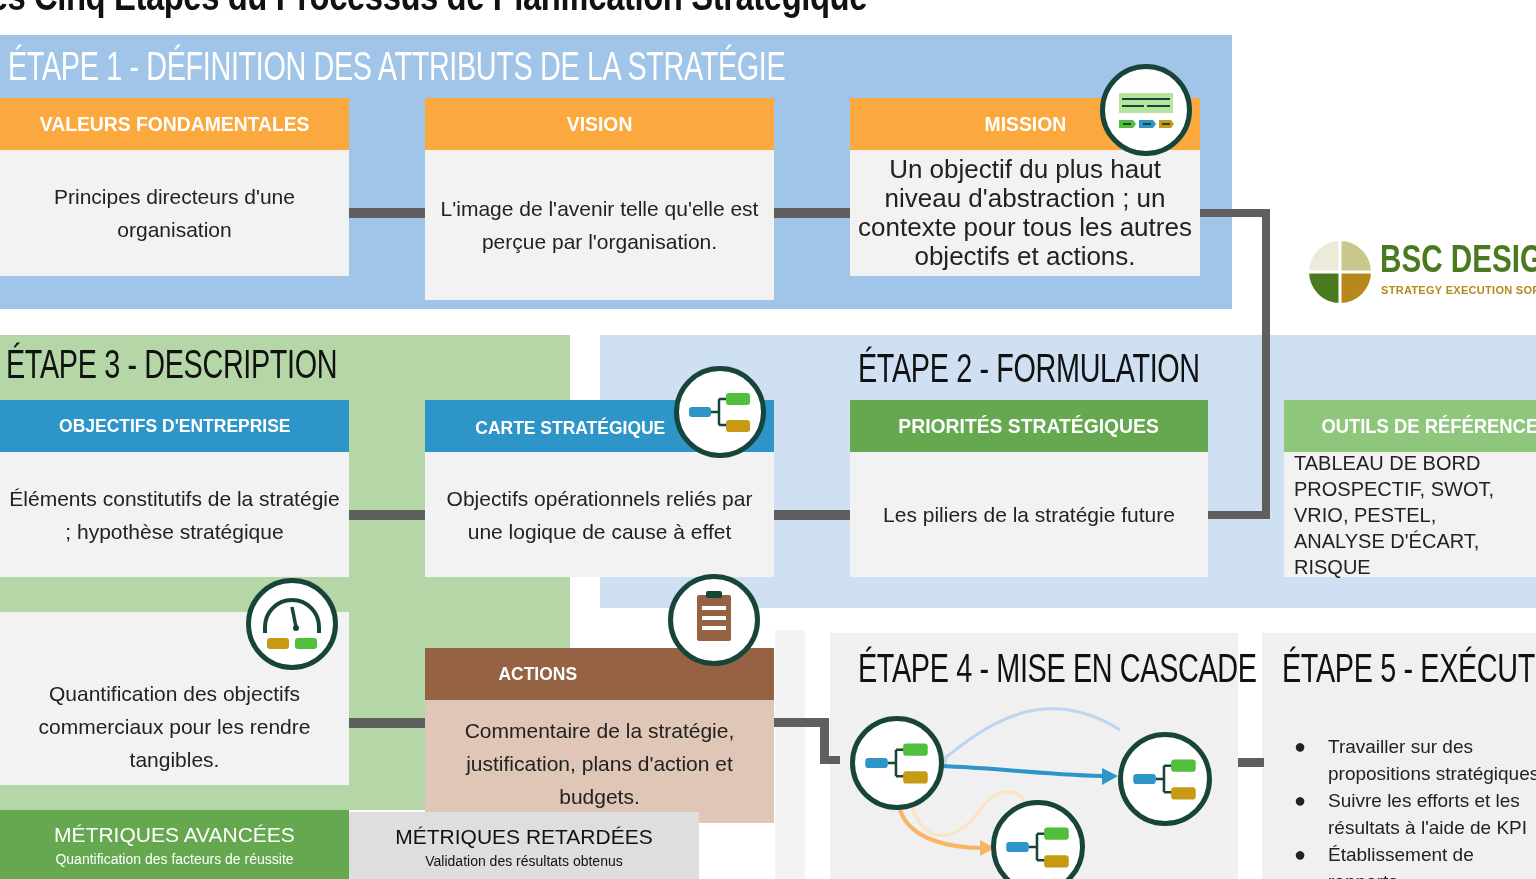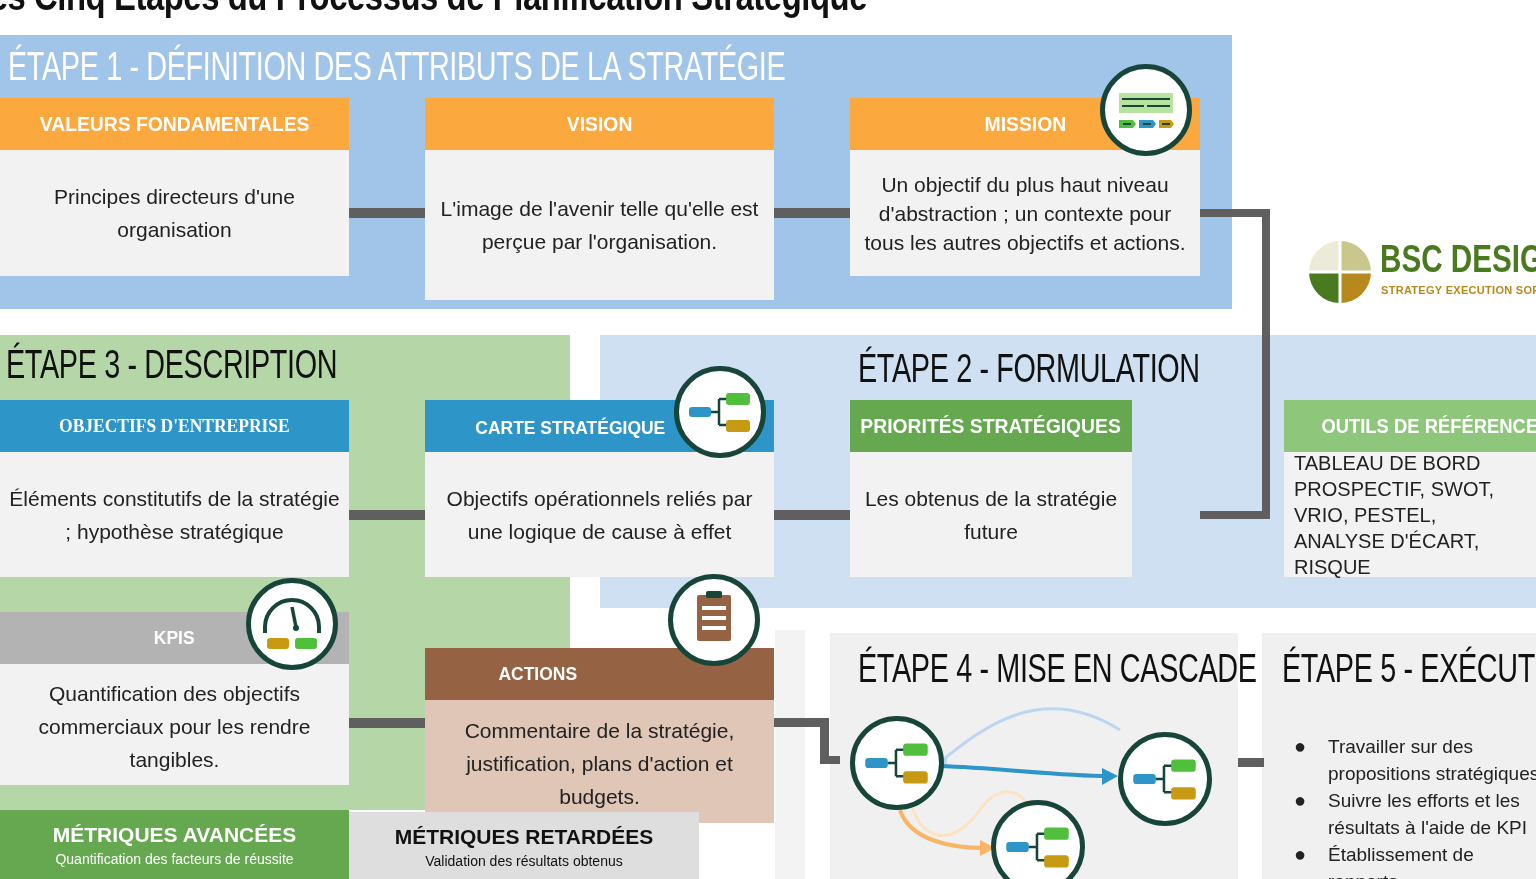--- a/index.html
+++ b/index.html
@@ -16,37 +16,37 @@
   .zone-step5 { left: 1262px; top: 633px; width: 274px; height: 246px; background: #f0f0f0; }
   .zone-white-gap { left: 775px; top: 630px; width: 30px; height: 249px; background: #f3f3f3; }
 
   .step-title { font-size: 40px; color: #111; white-space: nowrap; transform: scaleX(0.72); transform-origin: left top; font-weight: normal; letter-spacing: -0.5px; }
   .step-title.light { color: #ffffff; }
 
   .card { position: absolute; background: #f2f2f2; }
   .card-head { position: absolute; left: 0; top: 0; width: 100%; height: 52px; color: #fff; font-weight: bold; font-size: 21px; display: flex; align-items: center; justify-content: center; white-space: nowrap; }
   .card-head span { display: inline-block; transform: scaleX(0.92); }
   .card-body { position: absolute; left: 0; top: 52px; width: 100%; bottom: 0; display: flex; align-items: center; justify-content: center; text-align: center; font-size: 21px; line-height: 33px; color: #222; padding: 0 8px; }
-  .card-body.small { font-size: 21px; line-height: 29px; }
+  .card-body.small { font-size: 26px; line-height: 29px; }
   .card-body.left { justify-content: flex-start; text-align: left; font-size: 20px; line-height: 26px; padding-left: 10px; }
 
   .orange { background: #fba83e; }
   .blue { background: #2e95c8; }
   .green { background: #65a84f; }
   .lgreen { background: #8ec67c; }
   .gray { background: #b3b3b3; }
   .brown { background: #956343; }
 
   .conn { position: absolute; background: #5f5f5f; }
 
   .icon-circle { position: absolute; width: 92px; height: 92px; border-radius: 50%; background: #fff; border: 5px solid #17453a; overflow: hidden; }
   .icon-circle svg { width: 100%; height: 100%; display: block; }
 
   .metric { position: absolute; height: 69px; display: flex; flex-direction: column; align-items: center; justify-content: center; }
-  .metric .t { font-weight: bold; font-size: 21px; }
+  .metric .t { font-weight: normal; font-size: 21px; }
   .metric .s { font-size: 14px; margin-top: 4px; }
   .metric.adv { background: #65a84f; color: #fff; }
   .metric.ret { background: #dedede; color: #111; }
 
   .bullets { list-style: none; font-size: 19px; line-height: 27px; color: #222; }
   .bullets li { position: relative; padding-left: 0; }
   .bullets li .dot { position: absolute; left: -34px; top: 0; font-size: 20px; }
 
   .logo-text { font-size: 38px; font-weight: bold; color: #4a7a1f; white-space: nowrap; transform: scaleX(0.78); transform-origin: left top; }
   .logo-sub { font-size: 11px; font-weight: bold; color: #b7891d; white-space: nowrap; letter-spacing: 0.3px; }
@@ -122,44 +122,41 @@
     <path d="M32 32 L1 32 A31 31 0 0 0 32 63 Z" fill="#4a7a1f"></path>
     <path d="M32 32 L32 63 A31 31 0 0 0 63 32 Z" fill="#b7891d"></path>
     <rect x="30.5" y="0" width="3" height="64" fill="#fff"></rect>
     <rect x="0" y="30.5" width="64" height="3" fill="#fff"></rect>
   </svg>
 </div>
 <div class="abs logo-text" style="left:1380px;top:238px;">BSC DESIGNER</div>
 <div class="abs logo-sub" style="left:1381px;top:284px;">STRATEGY EXECUTION SOFTWARE</div>
 
 <div class="card" style="left:0;top:400px;width:349px;height:177px;">
-  <div class="card-head blue" style="font-size:19px;font-family:Liberation Serif, serif;">
+  <div class="card-head blue" style="font-size:19px;">
       <span>OBJECTIFS D'ENTREPRISE</span>
     </div>
   <div class="card-body">Éléments constitutifs de la stratégie ; hypothèse stratégique</div>
 </div>
 <div class="card" style="left:425px;top:400px;width:349px;height:177px;">
   <div class="card-head blue" style="font-size:19px;justify-content:flex-start;padding-left:42px;padding-top:4px;">
       <span>CARTE STRATÉGIQUE</span>
     </div>
   <div class="card-body">Objectifs opérationnels reliés par une logique de cause à effet</div>
 </div>
 <div class="icon-circle" style="left:674px;top:366px;">
   <svg viewBox="0 0 82 82">
     <rect x="10" y="36" width="22" height="10" rx="3" fill="#2e95c8"></rect>
     <path d="M32 41 H40 M40 28 V54 M40 28 H48 M40 54 H48" stroke="#17453a" stroke-width="2.5" fill="none"></path>
     <rect x="47" y="22" width="24" height="12" rx="3" fill="#4fbf3c"></rect>
     <rect x="47" y="49" width="24" height="12" rx="3" fill="#c69a12"></rect>
   </svg>
 </div>
 
 <div class="card" style="left:0;top:612px;width:349px;height:173px;">
-  <div class="card-head gray" style="font-size:19px;">
-      <span>KPIS</span>
-    </div>
   <div class="card-body" style="padding-top:4px;">Quantification des objectifs commerciaux pour les rendre tangibles.</div>
 </div>
 <div class="icon-circle" style="left:246px;top:578px;">
   <svg viewBox="0 0 82 82">
     <path d="M14 44 A27 27 0 0 1 68 44" stroke="#17453a" stroke-width="4" fill="none"></path>
     <path d="M14 44 V50 M68 44 V50" stroke="#17453a" stroke-width="4"></path>
     <path d="M41 24 L45 44" stroke="#17453a" stroke-width="3.5"></path>
     <circle cx="45" cy="45" r="3" fill="#17453a"></circle>
     <rect x="16" y="55" width="22" height="11" rx="3" fill="#c69a12"></rect>
     <rect x="44" y="55" width="22" height="11" rx="3" fill="#4fbf3c"></rect>
@@ -184,25 +181,25 @@
 
 <div class="metric adv" style="left:0;top:810px;width:349px;">
   <div class="t">MÉTRIQUES AVANCÉES</div>
   <div class="s">Quantification des facteurs de réussite</div>
 </div>
 <div class="metric ret" style="left:349px;top:812px;width:350px;">
   <div class="t">MÉTRIQUES RETARDÉES</div>
   <div class="s">Validation des résultats obtenus</div>
 </div>
 
-<div class="card" style="left:850px;top:400px;width:282px;height:177px;">
+<div class="card" style="left:850px;top:400px;width:358px;height:177px;">
   <div class="card-head green">
       <span>PRIORITÉS STRATÉGIQUES</span>
     </div>
-  <div class="card-body">Les obtenus de la stratégie future</div>
+  <div class="card-body">Les piliers de la stratégie future</div>
 </div>
 <div class="card" style="left:1284px;top:400px;width:300px;height:177px;">
   <div class="card-head lgreen" style="justify-content:flex-start;padding-left:28px;font-size:20px;">
       <span>OUTILS DE RÉFÉRENCE</span>
     </div>
   <div class="card-body left" style="padding-right:60px;">TABLEAU DE BORD PROSPECTIF, SWOT, VRIO, PESTEL, ANALYSE D'ÉCART, RISQUE</div>
 </div>
 
 <div class="abs" style="left:840px;top:690px;width:400px;height:189px;">
   <svg viewBox="0 0 400 189" width="400" height="189">

